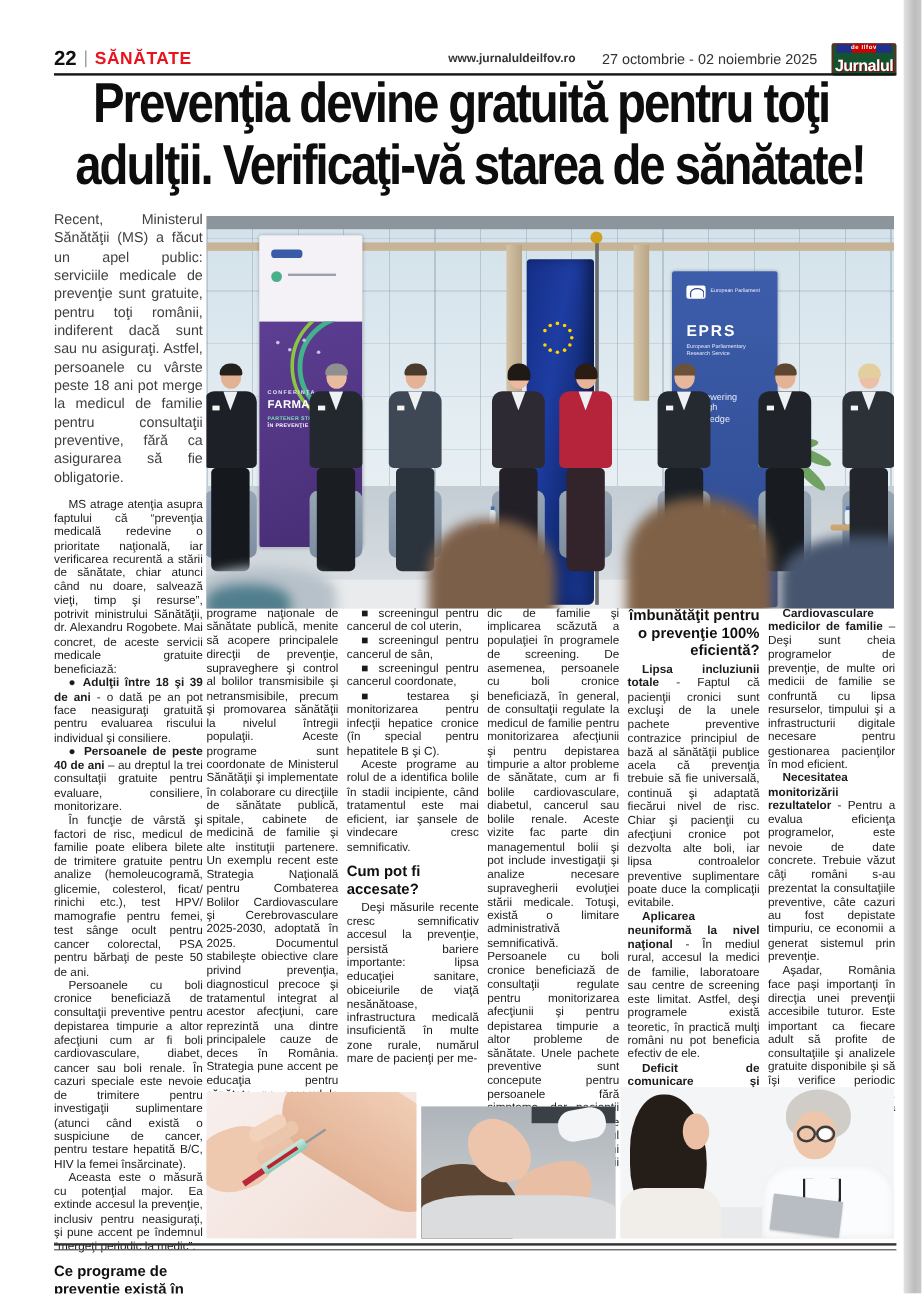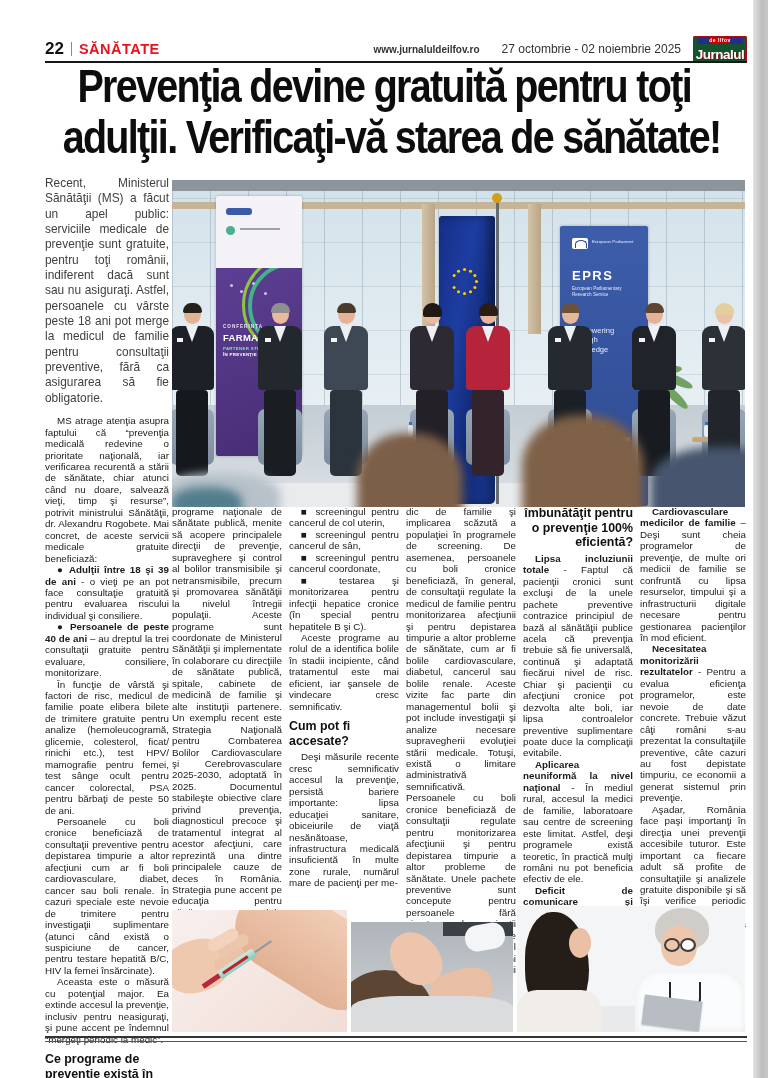--- a/index.html
+++ b/index.html
@@ -146,21 +146,21 @@
 <div class="abs mast-rule"></div>
 
 <div class="abs headline">
   <span class="hl">Prevenţia devine gratuită pentru toţi</span><br>
   <span class="hl">adulţii. Verificaţi-vă starea de sănătate!</span>
 </div>
 
 <div class="col col1">
   <p class="intro">Recent, Ministerul Sănătăţii (MS) a făcut un apel public: serviciile medicale de prevenţie sunt gratuite, pentru toţi românii, indiferent dacă sunt sau nu asiguraţi. Astfel, persoanele cu vârste peste 18 ani pot merge la medicul de familie pentru consultaţii preventive, fără ca asigurarea să fie obligatorie.</p>
   <p class="ind">MS atrage atenţia asupra faptului că “prevenţia medicală redevine o prioritate naţională, iar verificarea recurentă a stării de sănătate, chiar atunci când nu doare, salvează vieţi, timp şi resurse”, potrivit ministrului Sănătăţii, dr. Alexandru Rogobete. Mai concret, de aceste servicii medicale gratuite beneficiază:</p>
-  <p class="ind"><b>● Adulţii între 18 şi 39 de ani</b><span> - o vieţi pe an pot face consultaţie gratuită pentru evaluarea riscului individual şi consiliere.</span></p>
+  <p class="ind"><b>● Adulţii între 18 şi 39 de ani</b><span> - o dată pe an pot face neasiguraţi gratuită pentru evaluarea riscului individual şi consiliere.</span></p>
   <p class="ind"><b>● Persoanele de peste 40 de ani</b><span> – au dreptul la trei consultaţii gratuite pentru evaluare, consiliere, monitorizare.</span></p>
   <p class="ind">În funcţie de vârstă şi factori de risc, medicul de familie poate elibera bilete de trimitere gratuite pentru analize (hemoleucogramă, glicemie, colesterol, ficat/ rinichi etc.), test HPV/ mamografie pentru femei, test sânge ocult pentru cancer colorectal, PSA pentru bărbaţi de peste 50 de ani.</p>
   <p class="ind">Persoanele cu boli cronice beneficiază de consultaţii preventive pentru depistarea timpurie a altor afecţiuni cum ar fi boli cardiovasculare, diabet, cancer sau boli renale. În cazuri speciale este nevoie de trimitere pentru investigaţii suplimentare (atunci când există o suspiciune de cancer, pentru testare hepatită B/C, HIV la femei însărcinate).</p>
   <p class="ind">Aceasta este o măsură cu potenţial major. Ea extinde accesul la prevenţie, inclusiv pentru neasiguraţi, şi pune accent pe îndemnul “mergeţi periodic la medic”.</p>
   <h3>Ce programe de prevenţie există în România?</h3>
 
 </div>
 
 <div class="abs photo-main">
   <div class="ph ph-ceiling"></div>

